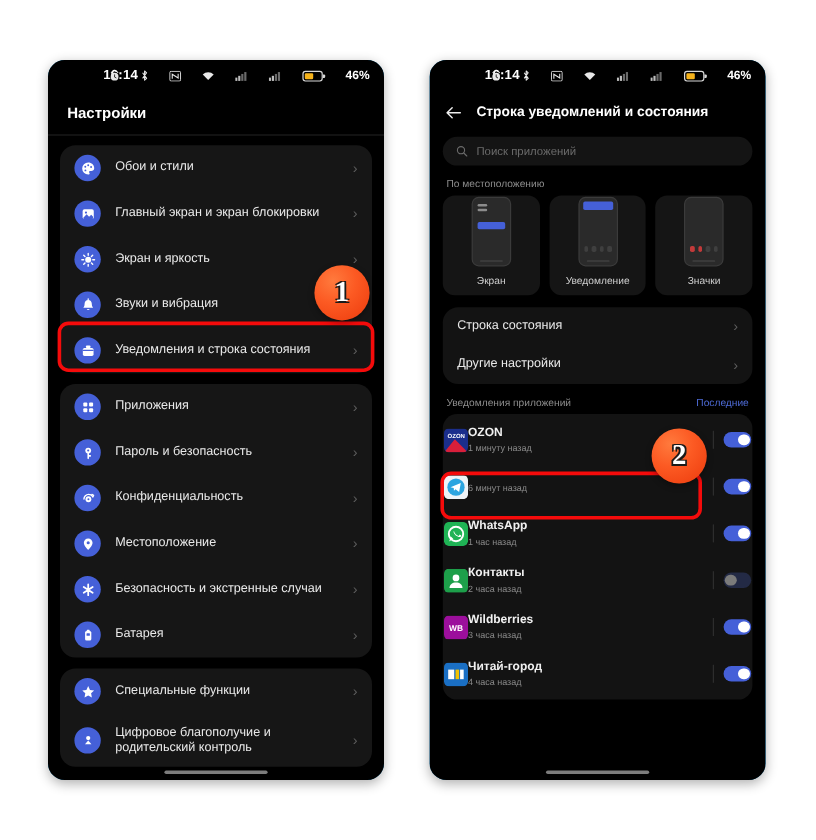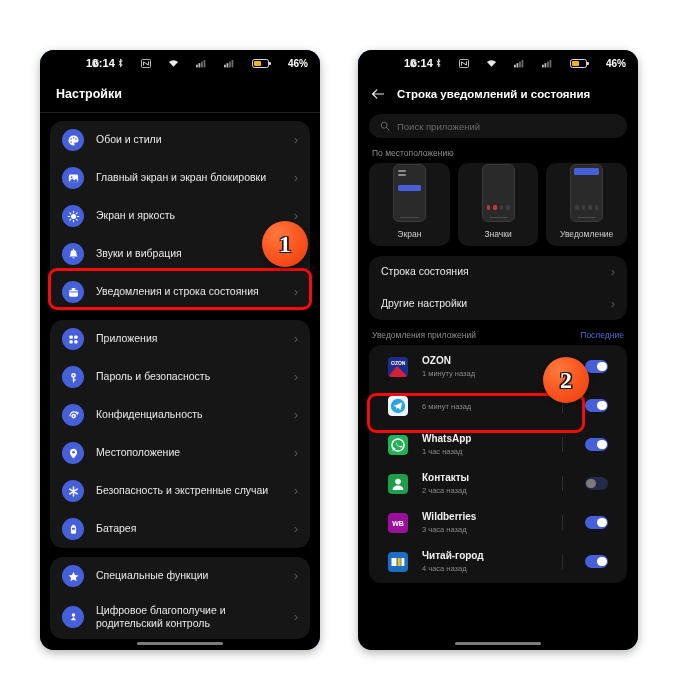--- a/index.html
+++ b/index.html
@@ -101,21 +101,21 @@
   .mini-phone .hbar { position:absolute; left:6px; right:6px; bottom:3px; height:1.5px; background:#4a4a4a; border-radius:1px; }
   .mp-bluebar { position:absolute; background:#4560d8; border-radius:1.5px; }
   .mp-lines { position:absolute; left:4px; top:5px; display:flex; flex-direction:column; gap:2px; }
   .mp-lines span { display:block; width:8px; height:2px; background:#8c8c8c; border-radius:1px; }
   .mp-dots { position:absolute; left:4px; right:4px; bottom:11px; display:flex; gap:3px; justify-content:center; }
   .mp-dots i { width:5px; height:5px; border-radius:1.5px; background:#3f3f3f; display:block; }
   .mp-dots i.red { background:#c23a3a; }
   .tile-label { color:#cfcfcf; font-size:8.5px; }
 
   .applist { margin: 0 11px; background:#131313; border-radius:12px; overflow:hidden; padding: 2px 0; }
-  .app-row { display:flex; align-items:center; gap:14px; height:39px; padding: 0 19px; position:relative; }
+  .app-row { display:flex; align-items:center; gap:0; height:39px; padding: 0 1px; position:relative; }
   .app-ic { width:20px; height:20px; border-radius:4px; flex:none; overflow:hidden; position:relative;
             display:flex; align-items:center; justify-content:center; }
   .app-txt { flex:1; min-width:0; }
   .app-name { color:#f0f0f0; font-size:10px; font-weight:700; line-height:1.25; }
   .app-sub { color:#8a8a8a; font-size:7.5px; margin-top:1.5px; }
   .vsep { width:1px; height:15px; background:#2d2d2d; flex:none; margin-right:8px; }
   .tgl { width:23px; height:12.5px; border-radius:7px; background:#4560d8; position:relative; flex:none; }
   .tgl i { position:absolute; top:1.4px; right:1.4px; width:9.6px; height:9.6px; border-radius:50%; background:#fff; display:block; }
   .tgl.off { background:#232a45; }
   .tgl.off i { right:auto; left:1.4px; background:#7b7b7b; }
@@ -412,43 +412,43 @@
                   <span></span>
                   <span></span>
                 </span>
               <span class="mp-bluebar" style="left:4px; right:4px; top:20px; height:6px;"></span>
               <span class="hbar"></span>
             </div>
             <span class="tile-label">Экран</span>
           </div>
           <div class="tile">
             <div class="mini-phone">
-              <span class="mp-dots">
-                  <i class="red"></i>
-                  <i class="red"></i>
-                  <i></i>
-                  <i></i>
-                </span>
-              <span class="hbar"></span>
-            </div>
-            <span class="tile-label">Значки</span>
-          </div>
-          <div class="tile">
-            <div class="mini-phone">
               <span class="mp-bluebar" style="left:3px; right:3px; top:3px; height:7px;"></span>
               <span class="mp-dots">
                   <i></i>
                   <i></i>
                   <i></i>
                   <i></i>
                 </span>
               <span class="hbar"></span>
             </div>
             <span class="tile-label">Уведомление</span>
           </div>
+          <div class="tile">
+            <div class="mini-phone">
+              <span class="mp-dots">
+                  <i class="red"></i>
+                  <i class="red"></i>
+                  <i></i>
+                  <i></i>
+                </span>
+              <span class="hbar"></span>
+            </div>
+            <span class="tile-label">Значки</span>
+          </div>
         </div>
 
         <div class="group" style="margin:10px 11px 0; background:#131313;" id="right-settings-rows">
             <div class="row" style="height: 32px;">
               <span class="row-label" style="font-size:10.5px">Строка состояния</span>
               <span class="chev">›</span>
             </div>
             <div class="row" style="height: 32px;">
               <span class="row-label" style="font-size:10.5px">Другие настройки</span>
               <span class="chev">›</span>

